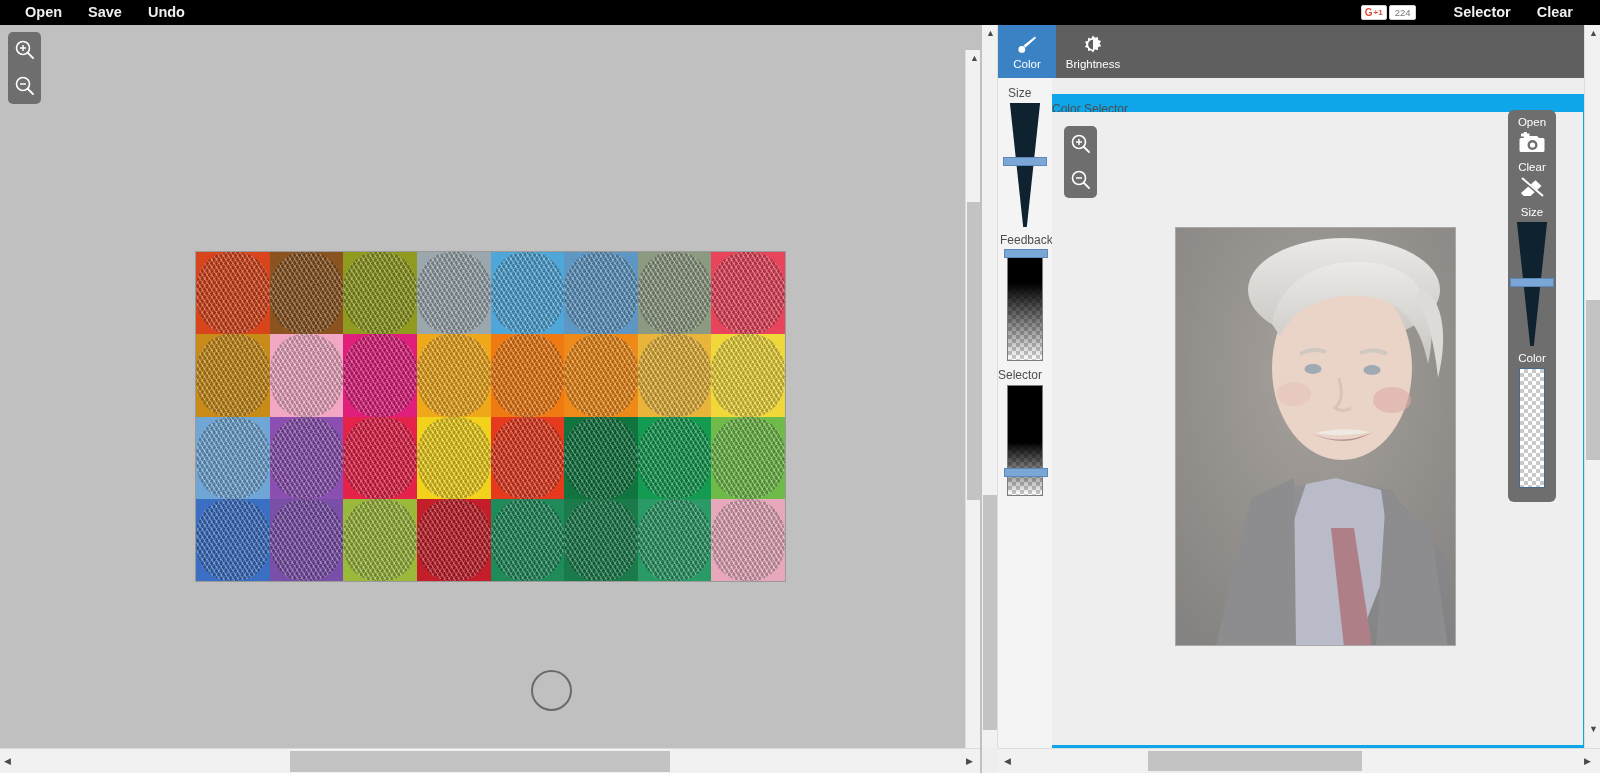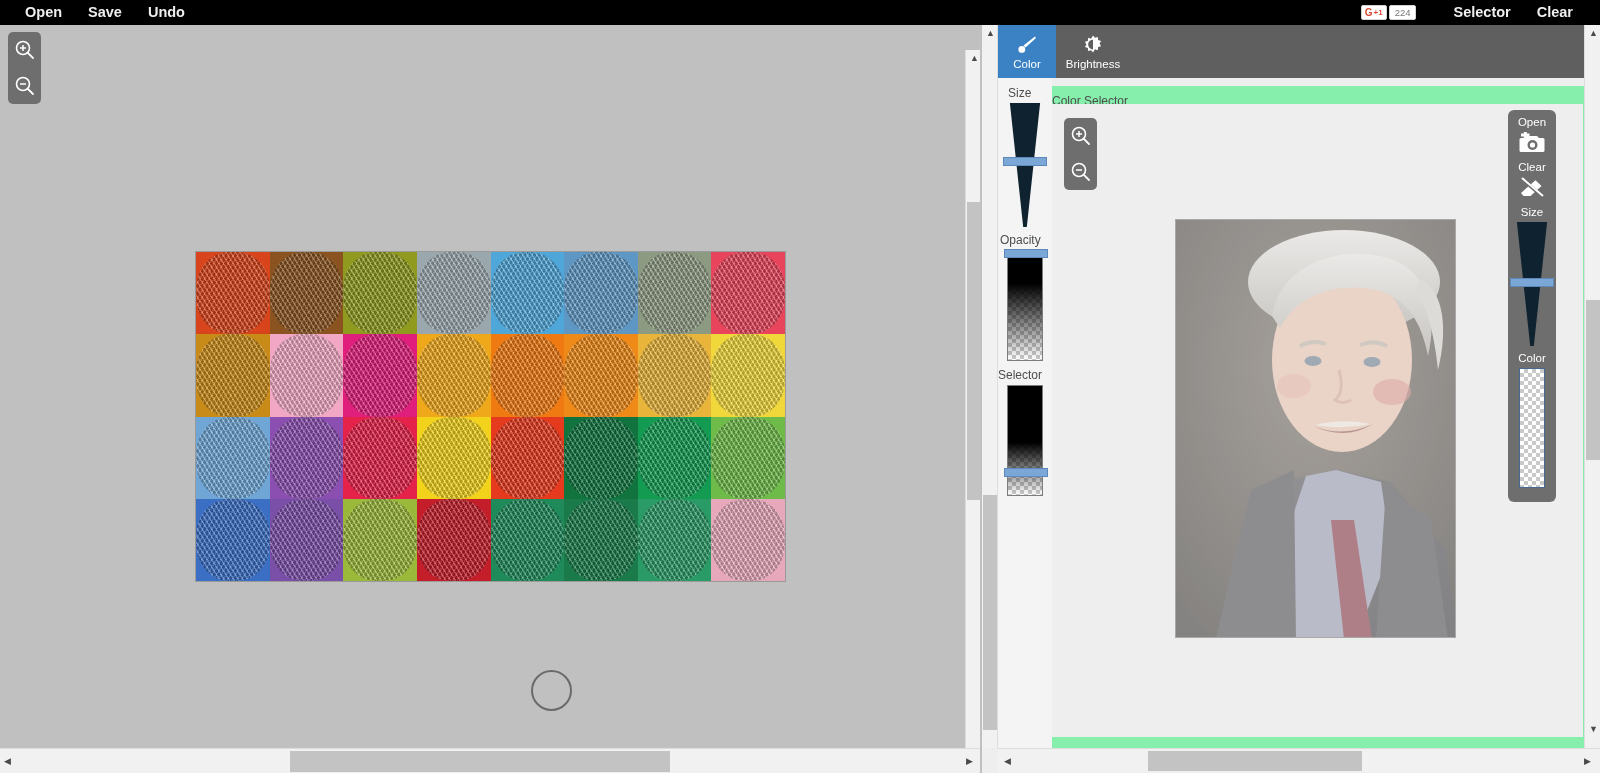--- a/index.html
+++ b/index.html
@@ -138,21 +138,21 @@
       linear-gradient(45deg, #c9c9c9 25%, transparent 25%, transparent 75%, #c9c9c9 75%);
     background-size: 8px 8px; background-position: 0 0, 4px 4px; background-color: #fff;
   }
   .fade-black {
     position: absolute; inset: 0;
     background: linear-gradient(to bottom, #000 0%, #000 30%, rgba(0,0,0,0) 100%);
   }
 
   
   #color-selector-area {
-    position: absolute; left: 54px; top: 8px; width: 548px; height: 670px; background: #86efac;
+    position: absolute; left: 54px; top: 16px; width: 548px; height: 670px; background: #0ea5e9;
   }
   #cs-canvas {
     position: absolute; left: 0; top: 18px; width: 531px; height: 633px; background: #eeeeee;
   }
   #zoom-group-right {
     position: absolute; left: 12px; top: 14px; width: 33px; height: 72px;
     background: #6e6e6e; border-radius: 5px;
     display: flex; flex-direction: column; align-items: center; justify-content: space-around;
   }
   #portrait {
@@ -316,21 +316,21 @@
 
     <div id="slider-col">
       <div class="col-label" style="left:10px; top:8px;">Size</div>
       <div class="slider-wrap" style="top:25px;">
         <div class="slider-track" style="height:124px;">
           <div class="wedge"></div>
           <div class="slider-thumb" style="top:54px;"></div>
         </div>
       </div>
 
-      <div class="col-label" style="left:2px; top:155px;">Opacity</div>
+      <div class="col-label" style="left:2px; top:155px;">Feedback</div>
       <div class="slider-wrap" style="top:172px;">
         <div class="slider-track checker" style="height:111px; border:1px solid #7d7d7d;">
           <div class="fade-black"></div>
           <div class="slider-thumb" style="top:-2px;"></div>
         </div>
       </div>
 
       <div class="col-label" style="left:0px; top:290px;">Selector</div>
       <div class="slider-wrap" style="top:307px;">
         <div class="slider-track checker" style="height:111px; border:1px solid #7d7d7d;">

